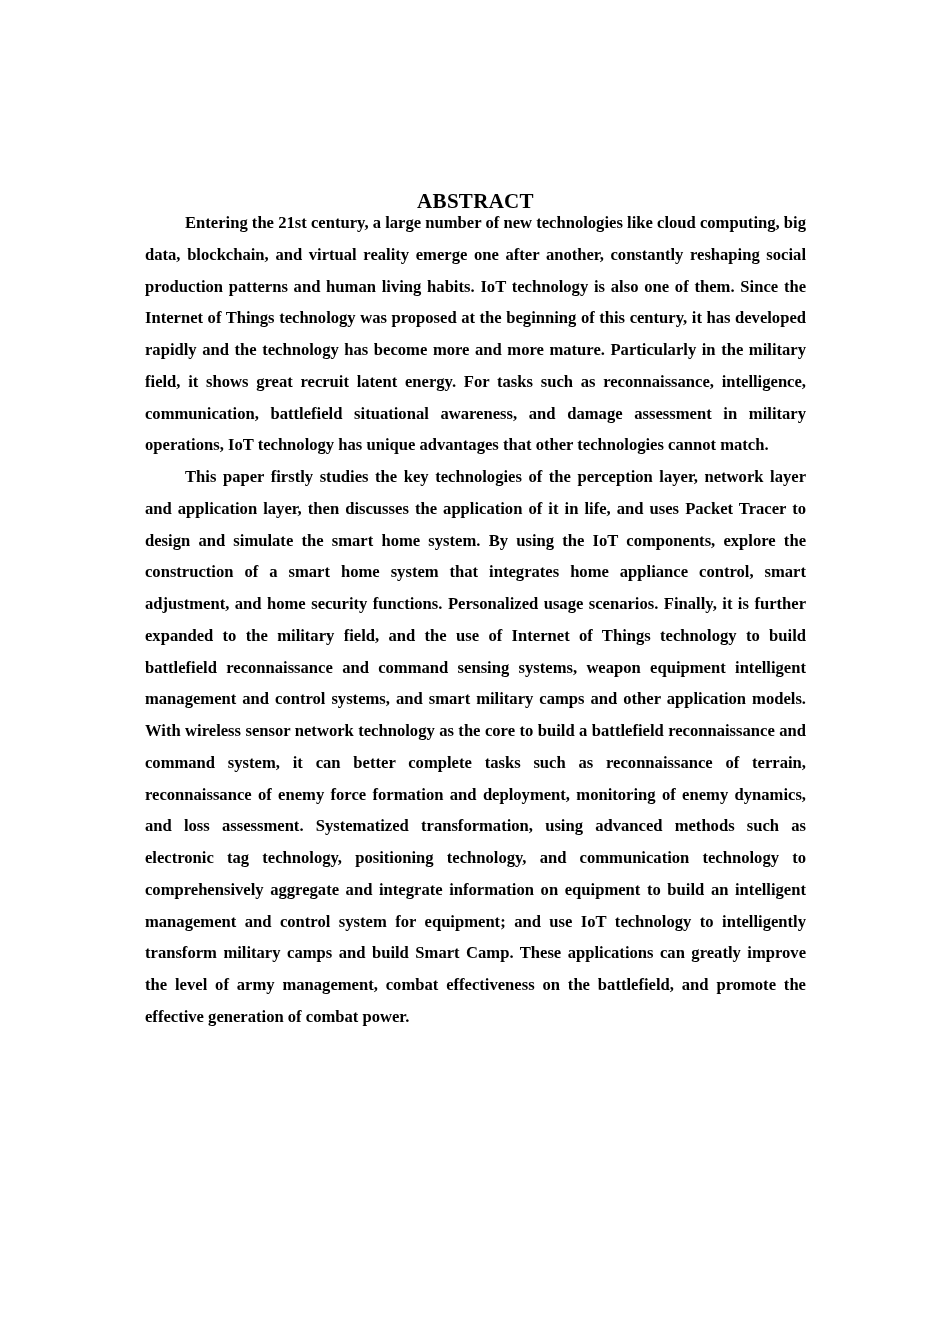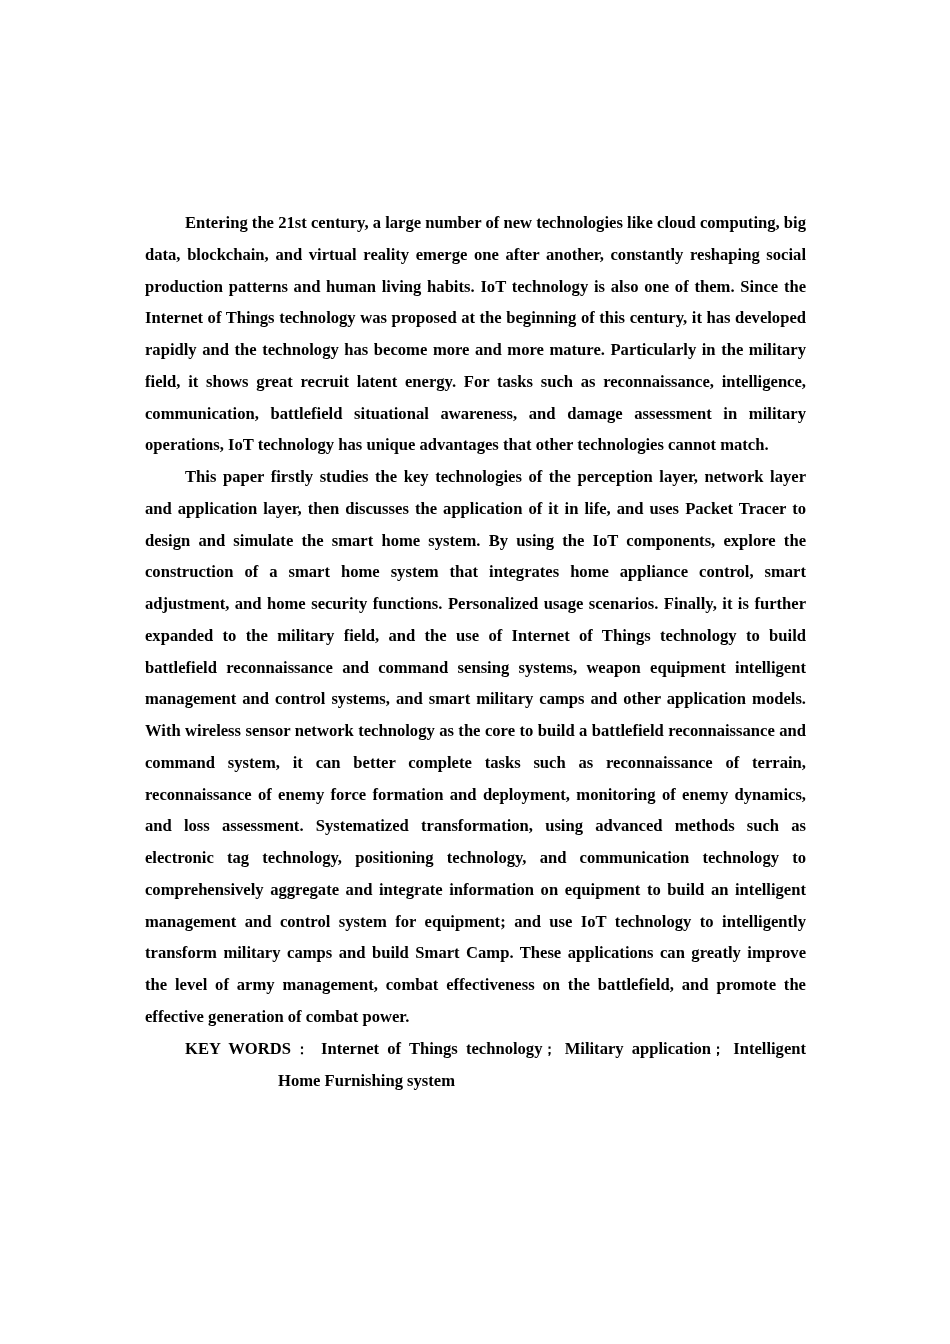--- a/index.html
+++ b/index.html
@@ -75,27 +75,25 @@
     text-align: center;
     font-size: 14px;
     line-height: 20px;
   }
 </style>
 </head>
 <body>
 
 <div class="page">
 
+  <h1 class="abstract-title">ABSTRACT</h1>
 
   <div class="body-col">
 
     <p>Entering the 21st century, a large number of new technologies like cloud computing, big data, blockchain, and virtual reality emerge one after another, constantly reshaping social production patterns and human living habits. IoT technology is also one of them. Since the Internet of Things technology was proposed at the beginning of this century, it has developed rapidly and the technology has become more and more mature. Particularly in the military field, it shows great recruit latent energy. For tasks such as reconnaissance, intelligence, communication, battlefield situational awareness, and damage assessment in military operations, IoT technology has unique advantages that other technologies cannot match.</p>
 
     <p>This paper firstly studies the key technologies of the perception layer, network layer and application layer, then discusses the application of it in life, and uses Packet Tracer to design and simulate the smart home system. By using the IoT components, explore the construction of a smart home system that integrates home appliance control, smart adjustment, and home security functions. Personalized usage scenarios. Finally, it is further expanded to the military field, and the use of Internet of Things technology to build battlefield reconnaissance and command sensing systems, weapon equipment intelligent management and control systems, and smart military camps and other application models. With wireless sensor network technology as the core to build a battlefield reconnaissance and command system, it can better complete tasks such as reconnaissance of terrain, reconnaissance of enemy force formation and deployment, monitoring of enemy dynamics, and loss assessment. Systematized transformation, using advanced methods such as electronic tag technology, positioning technology, and communication technology to comprehensively aggregate and integrate information on equipment to build an intelligent management and control system for equipment; and use IoT technology to intelligently transform military camps and build Smart Camp. These applications can greatly improve the level of army management, combat effectiveness on the battlefield, and promote the effective generation of combat power.</p>
 
-    <p class="keywords">
-      <span class="kw-label">KEY WORDS</span><span class="kw-sep">：</span>&nbsp;<span>Internet of Things technology</span><span class="kw-sep">；</span>&nbsp;<span>Military application</span><span class="kw-sep">；</span>&nbsp;<span>Intelligent Home Furnishing system</span>
-    </p>
 
   </div>
 
 
 </div>
 
 </body></html>

